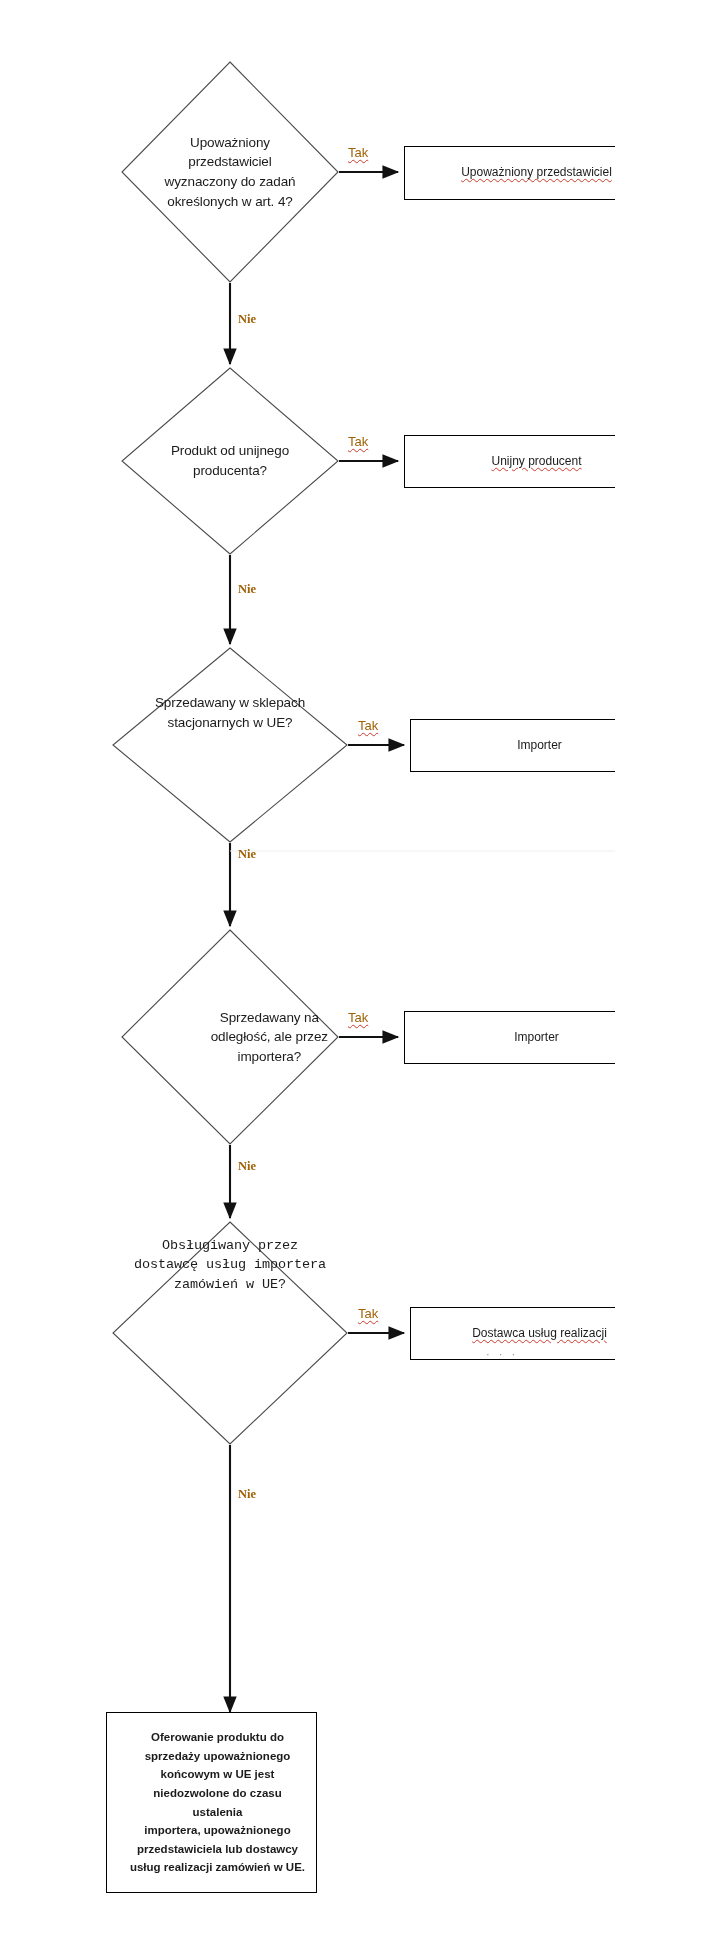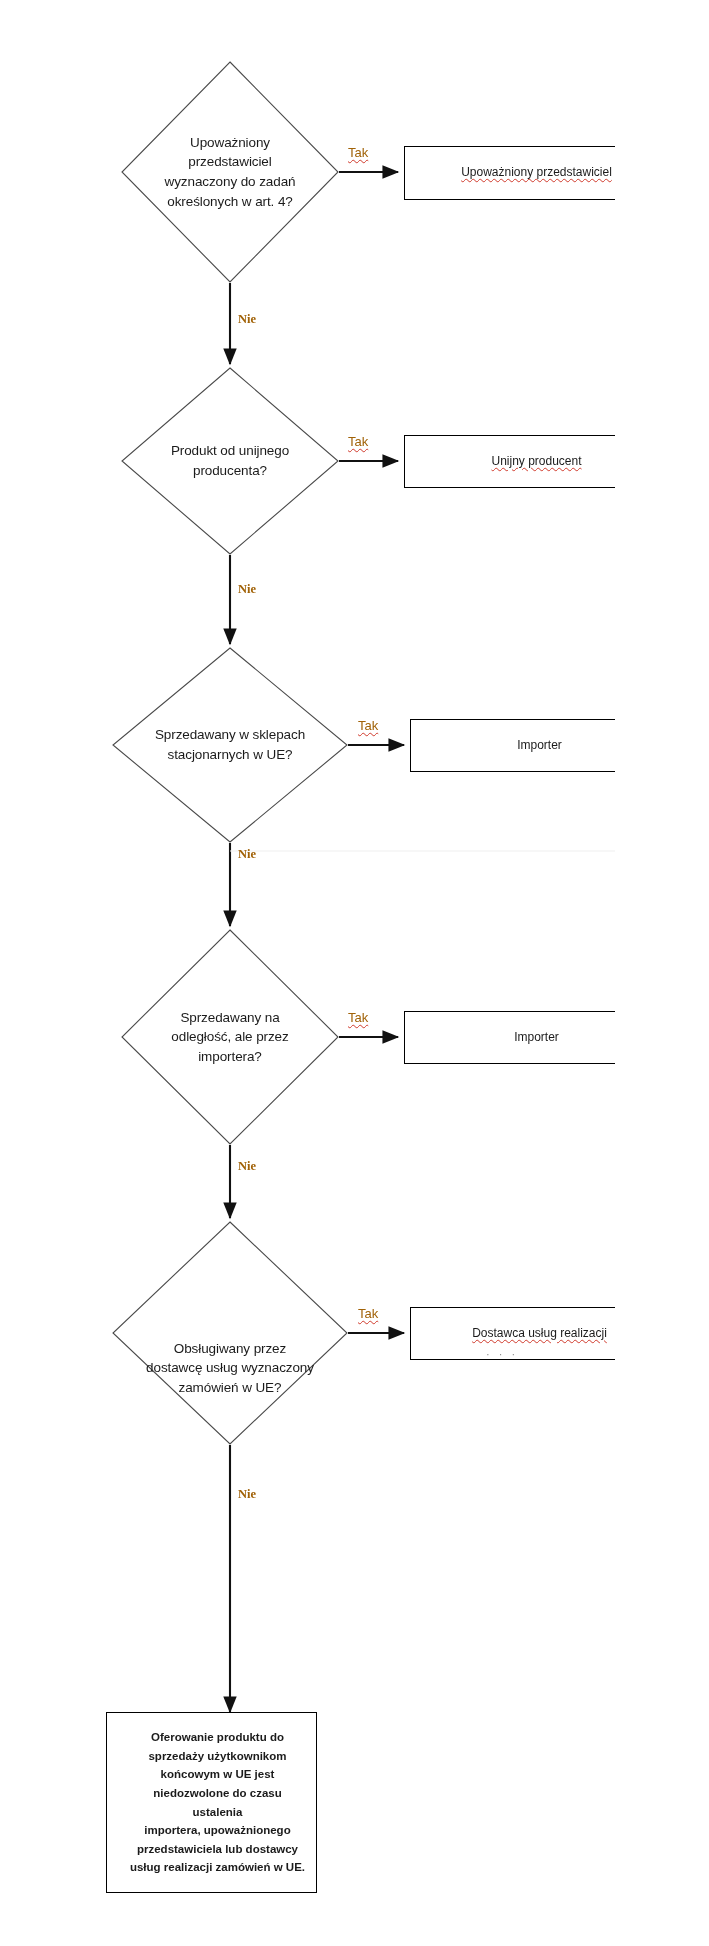--- a/index.html
+++ b/index.html
@@ -151,39 +151,39 @@
     </div>
   </div>
 
   <div class="diamond" style="left:122px; top:368px; width:216px; height:186px;">
     <div class="dlabel">
       <div>Produkt od unijnego</div>
       <div>producenta?</div>
     </div>
   </div>
 
-  <div class="diamond" style="left:113px; top:648px; width:234px; height:194px;">
+  <div class="diamond" style="left:113px; top:616px; width:234px; height:194px;">
     <div class="dlabel">
       <div>Sprzedawany w sklepach</div>
       <div>stacjonarnych w UE?</div>
     </div>
   </div>
 
-  <div class="diamond" style="left:122px; top:930px; width:216px; height:214px;">
+  <div class="diamond" style="left:122px; top:930px; width:216px; height:214px;justify-content:flex-end;">
     <div class="dlabel">
       <div>Sprzedawany na</div>
       <div>odległość, ale przez</div>
       <div>importera?</div>
     </div>
   </div>
 
-  <div class="diamond" style="left:113px; top:1257px; width:234px; height:222px;">
+  <div class="diamond" style="left:113px; top:1154px; width:234px; height:222px;font-family:Liberation Mono, monospace;">
     <div class="dlabel">
       <div>Obsługiwany przez</div>
-      <div>dostawcę usług wyznaczony</div>
+      <div>dostawcę usług importera</div>
       <div>zamówień w UE?</div>
     </div>
   </div>
 
   <div class="edge-label yes" style="left:348px; top:146px;">Tak</div>
   <div class="edge-label yes" style="left:348px; top:435px;">Tak</div>
   <div class="edge-label yes" style="left:358px; top:719px;">Tak</div>
   <div class="edge-label yes" style="left:348px; top:1011px;">Tak</div>
   <div class="edge-label yes" style="left:358px; top:1307px;">Tak</div>
 
@@ -210,21 +210,21 @@
   </div>
 
   <div class="rect" style="left:410px; top:1307px; width:259px; height:53px;">
     <div class="rlabel spell">Dostawca usług realizacji</div>
   </div>
   <div class="clipline" style="left:486px; top:1348px;">· · ·</div>
 
   <div class="rect terminal" style="left:106px; top:1712px; width:211px; height:181px;">
     <div class="rlabel">
       <div>Oferowanie produktu do</div>
-      <div>sprzedaży użytkownikom</div>
+      <div>sprzedaży upoważnionego</div>
       <div>końcowym w UE jest</div>
       <div>niedozwolone do czasu ustalenia</div>
       <div>importera, upoważnionego</div>
       <div>przedstawiciela lub dostawcy</div>
       <div>usług realizacji zamówień w UE.</div>
     </div>
   </div>
 
 </div>
 

